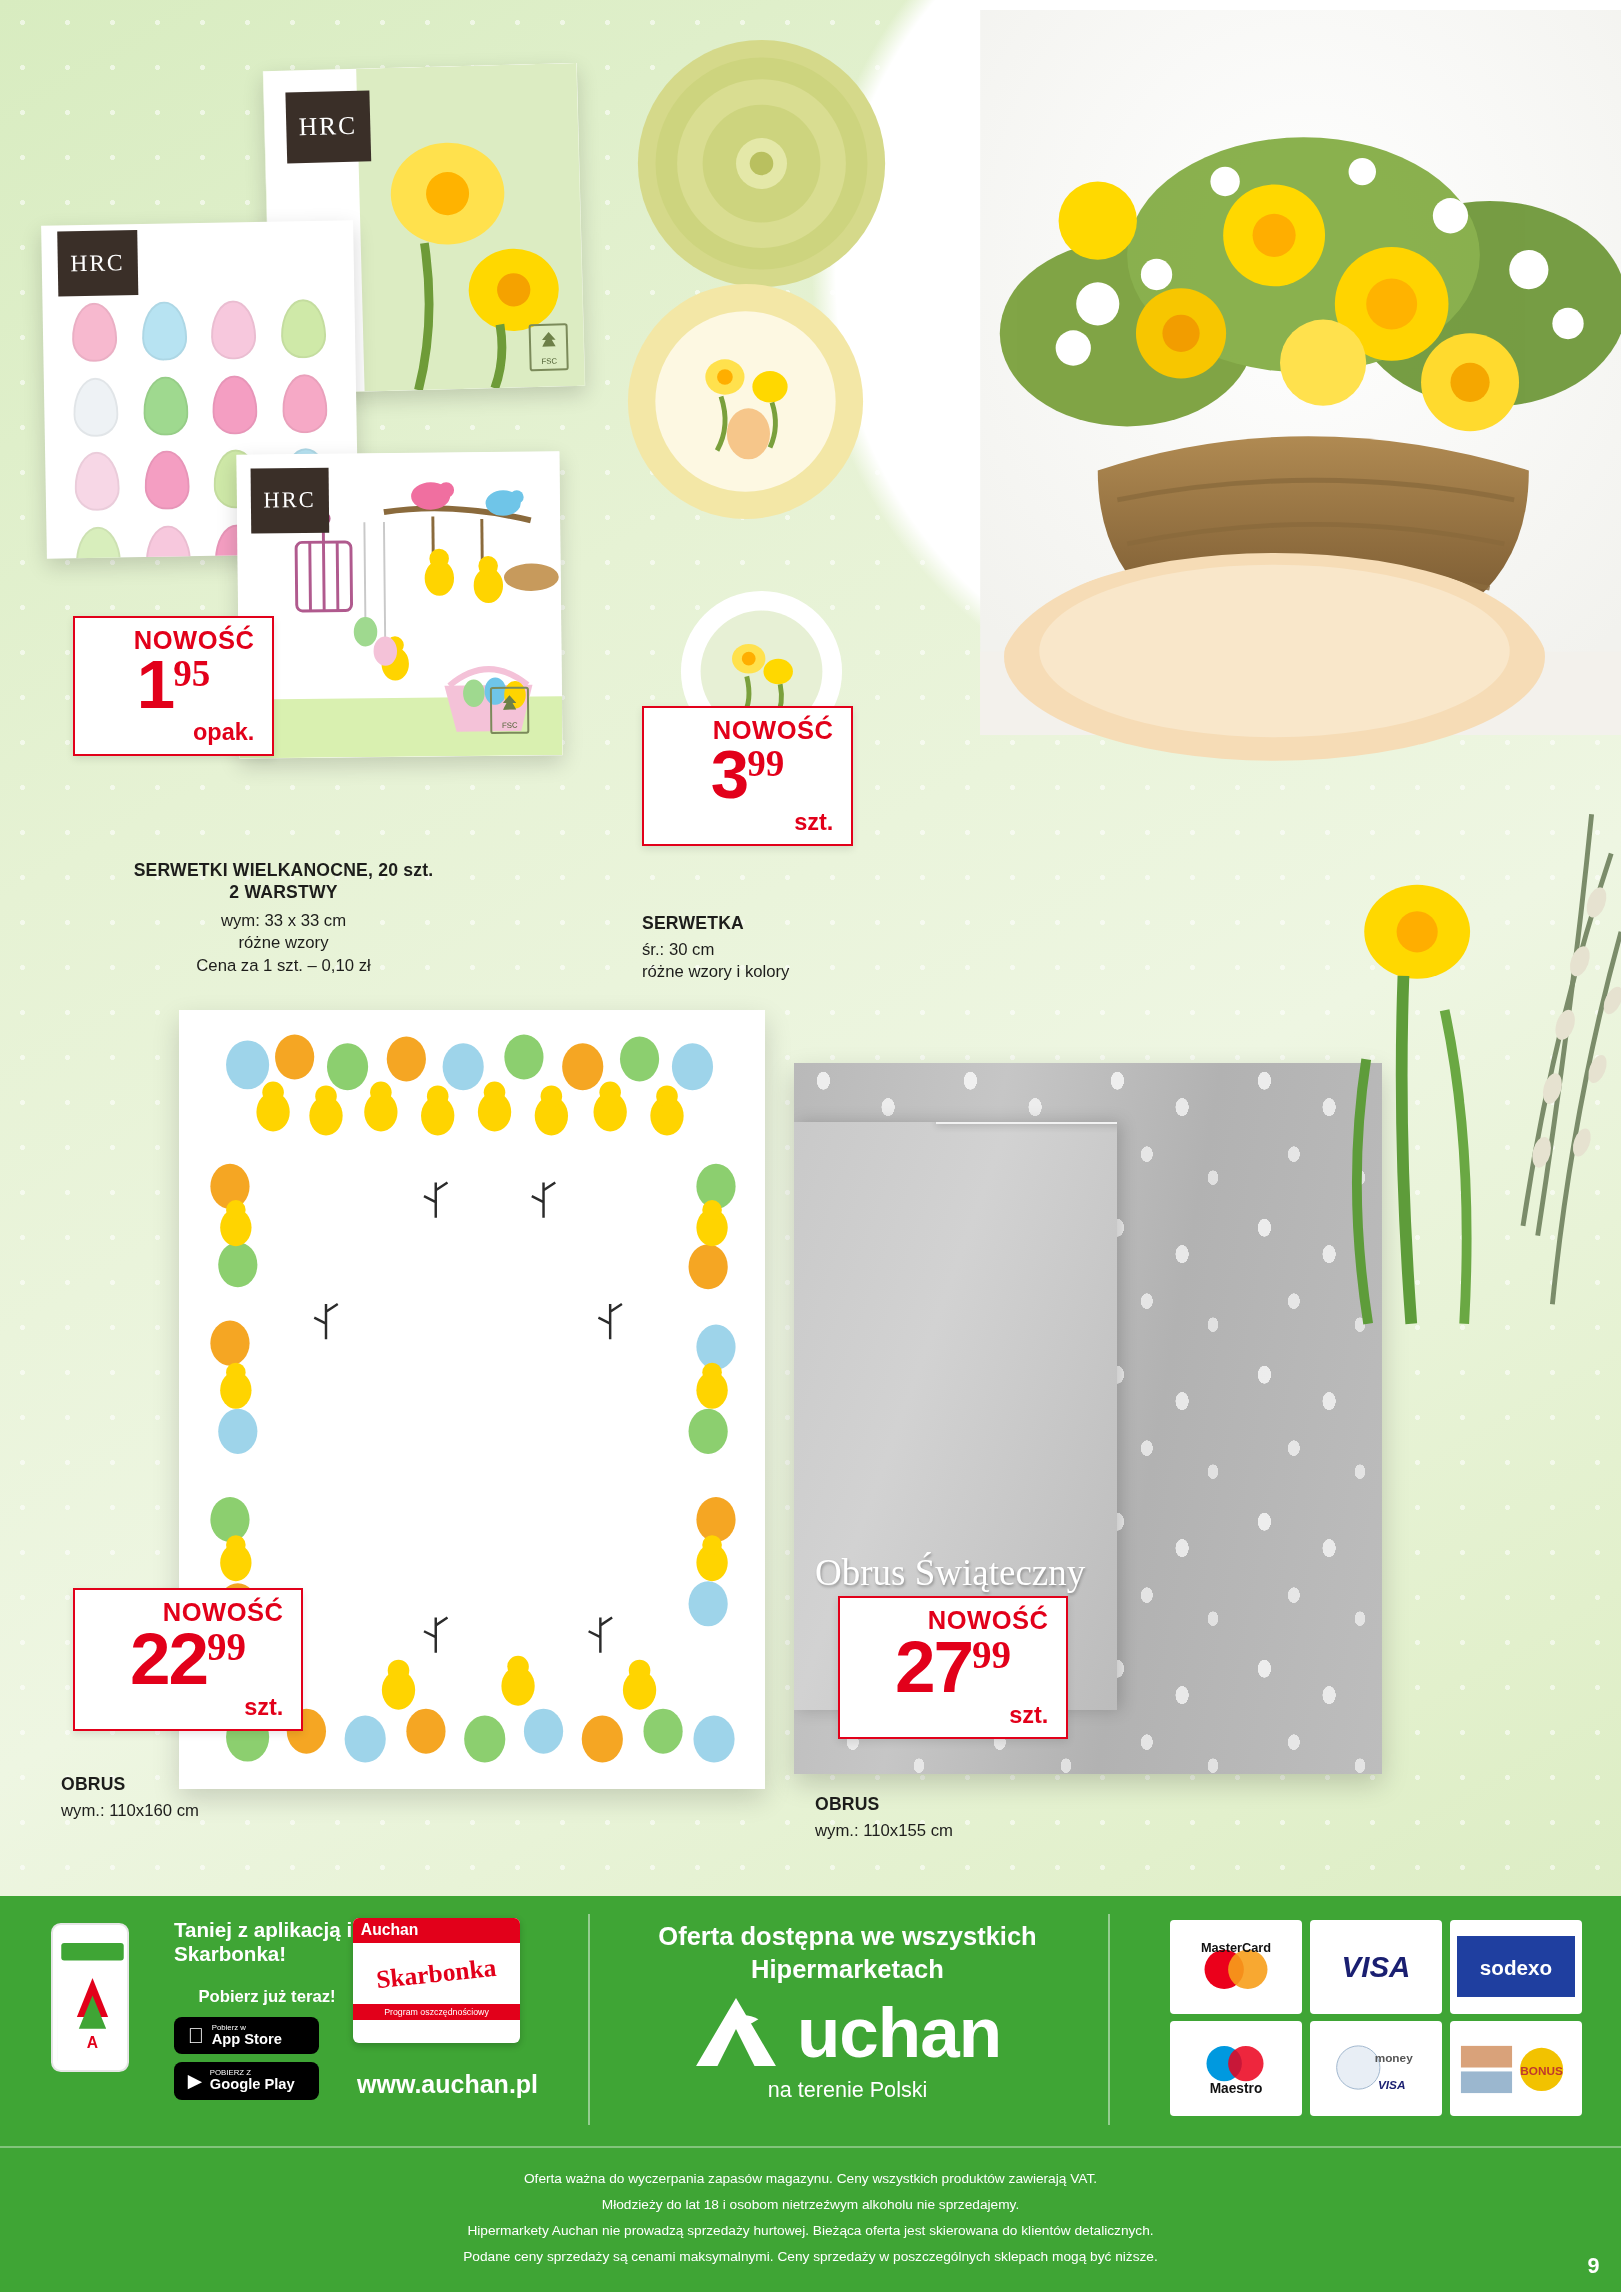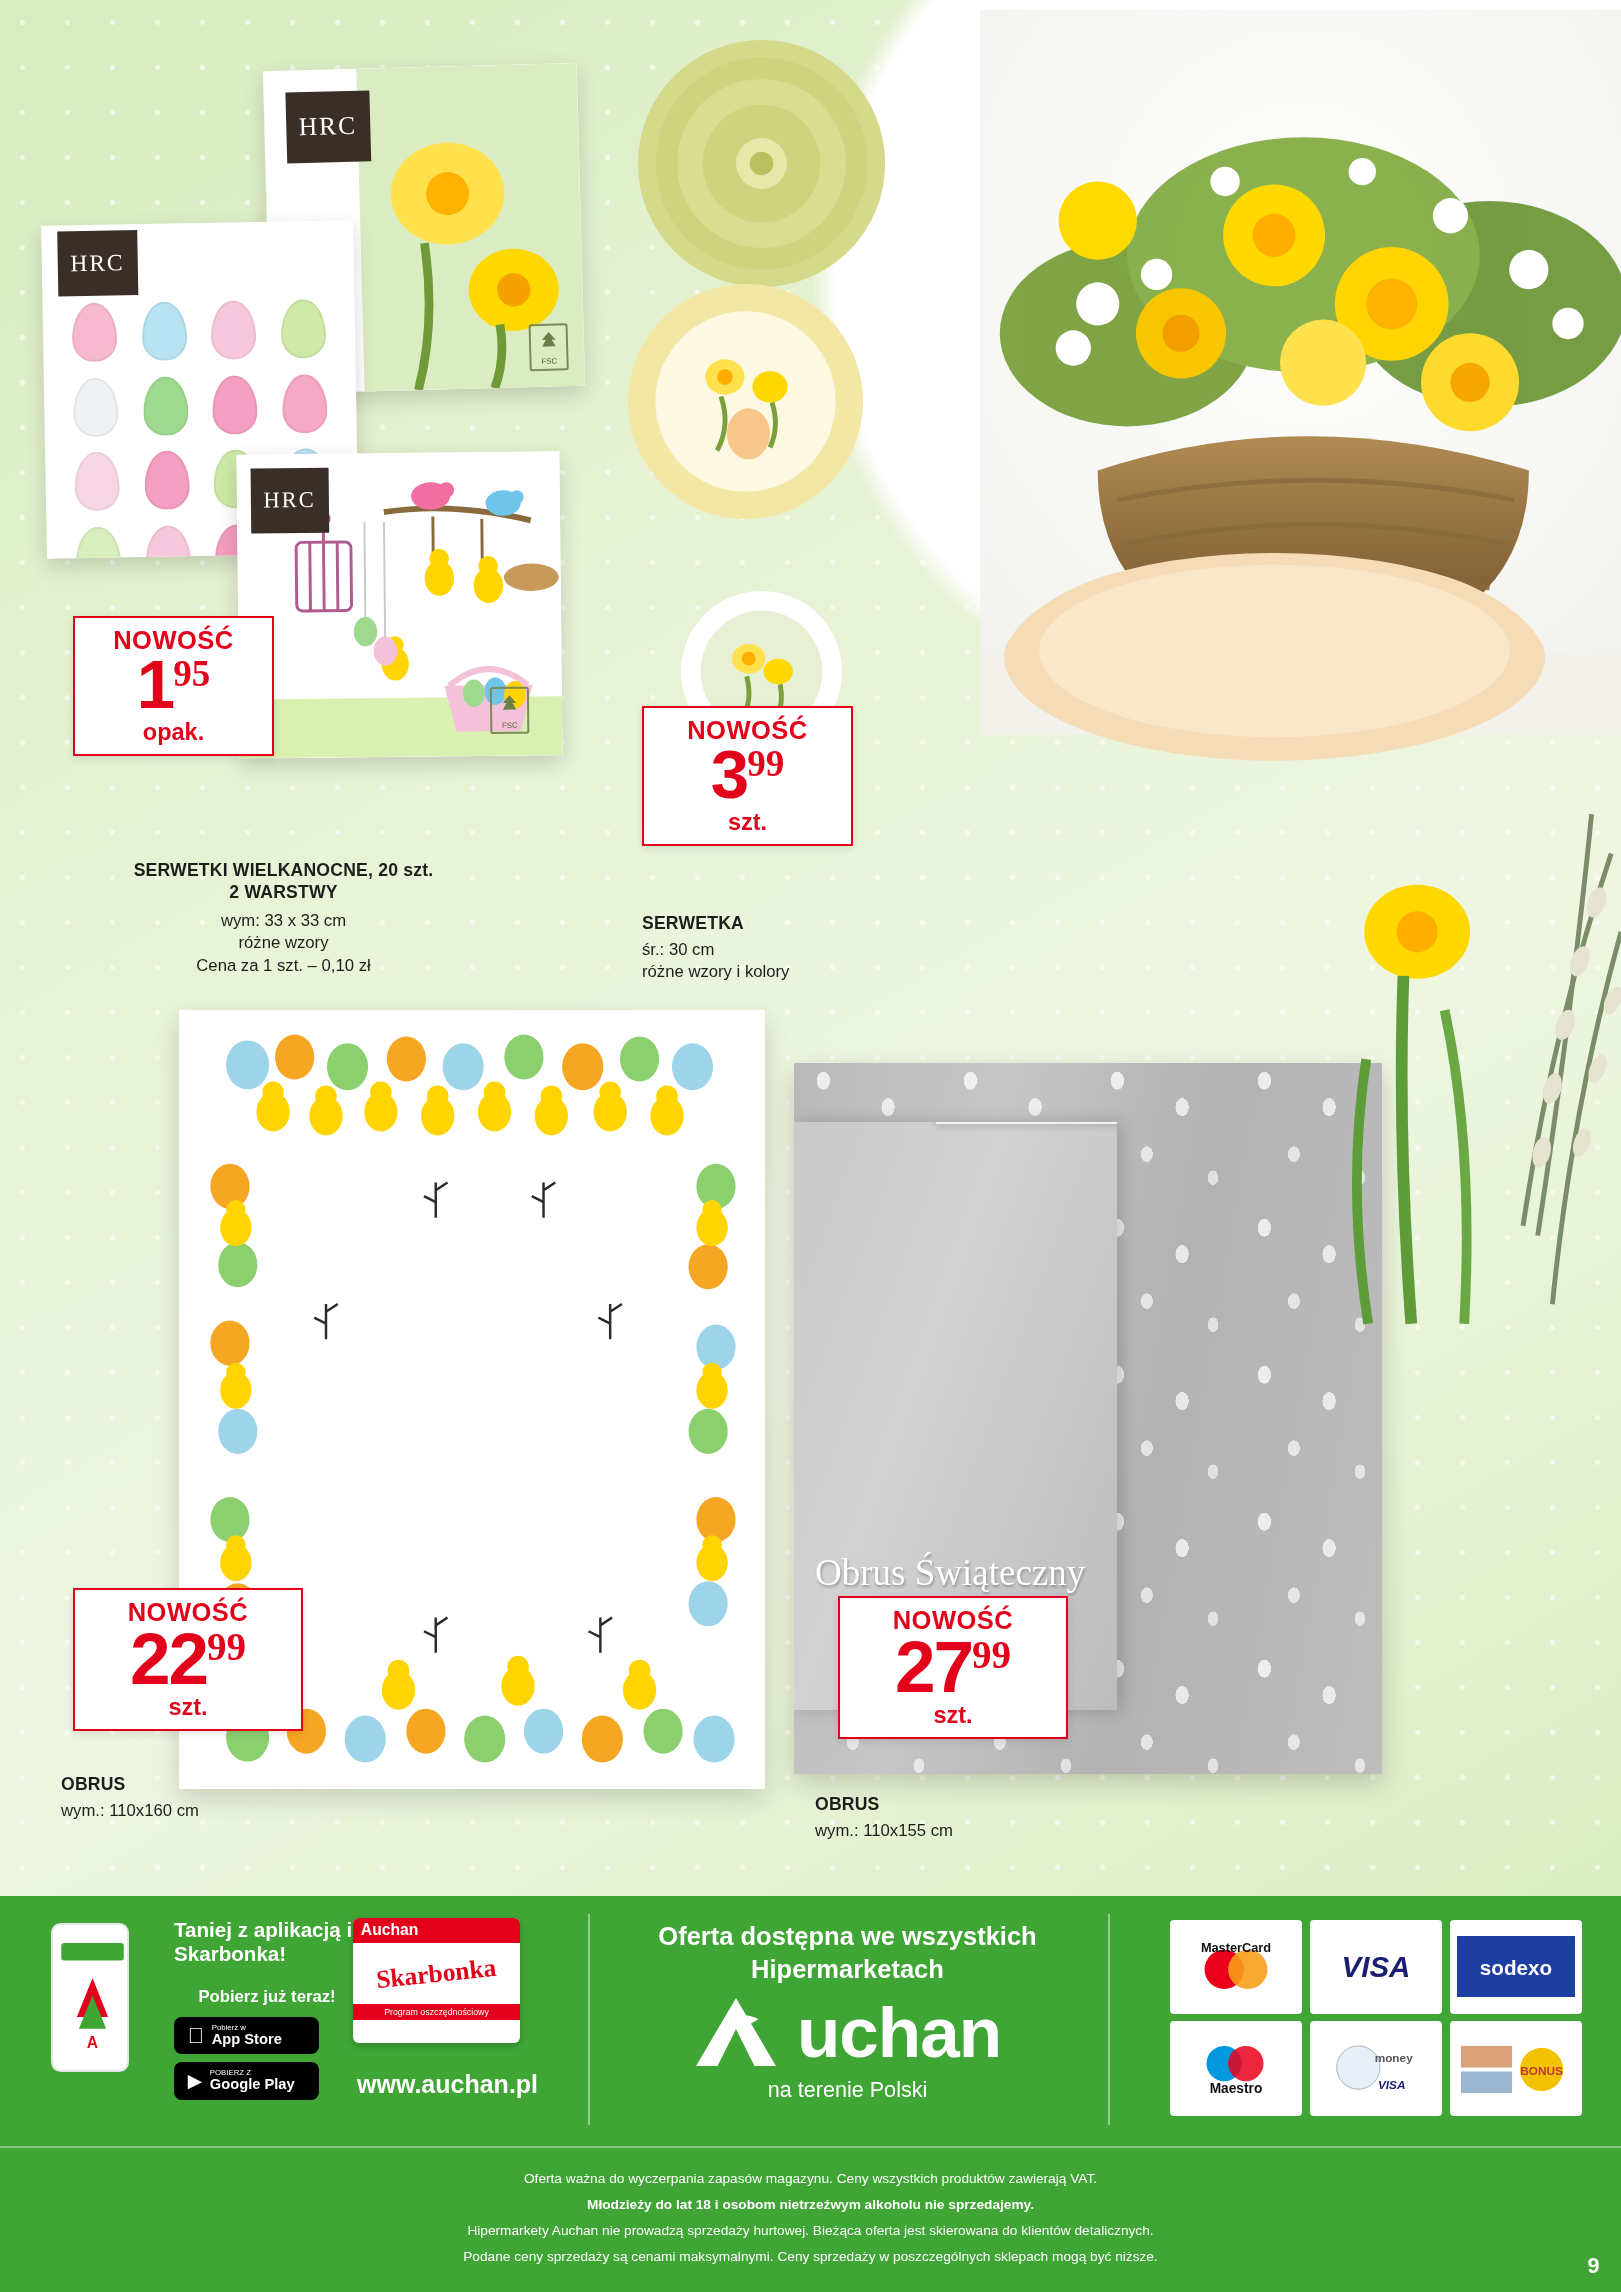--- a/index.html
+++ b/index.html
@@ -109,21 +109,21 @@
     position: absolute;
     border-radius: 50%;
   }
 
   
   .badge {
     position: absolute;
     background: #ffffff;
     border: 2.9px solid #e2001a;
     padding: 9.8px 17.6px 7.8px 17.6px;
-    text-align: center;
+    text-align: right;
     box-shadow: 0 2.9px 7.8px rgba(0,0,0,.1);
   }
   .badge .nw {
     color: #e2001a; font-weight: bold; font-size: 25.5px; letter-spacing: 0.5px;
     line-height: 1;
   }
   .badge .price {
     color: #e2001a; font-weight: bold; line-height: .92;
     display: flex; align-items: flex-start; justify-content: center;
   }
@@ -249,21 +249,21 @@
     font-weight: bold; overflow: hidden; position: relative;
   }
   .footer-legal {
     position: absolute; left: 0; bottom: 0; width: 100%; height: 147px;
     background: #3fa535;
     border-top: 2px solid rgba(255,255,255,.35);
     color: #fff; text-align: center;
     padding-top: 17.6px;
     font-size: 13.7px; line-height: 1.9;
   }
-  .footer-legal .b { font-weight: bold; }
+  .footer-legal .b { font-weight: normal; }
   .page-num {
     position: absolute; right: 21.6px; bottom: 13.7px;
     color: #fff; font-weight: bold; font-size: 21.6px;
   }
   
   .willow {
     position: absolute; right: 0; top: 814px; width: 294px; height: 706px;
     pointer-events: none;
   }
 </style>

